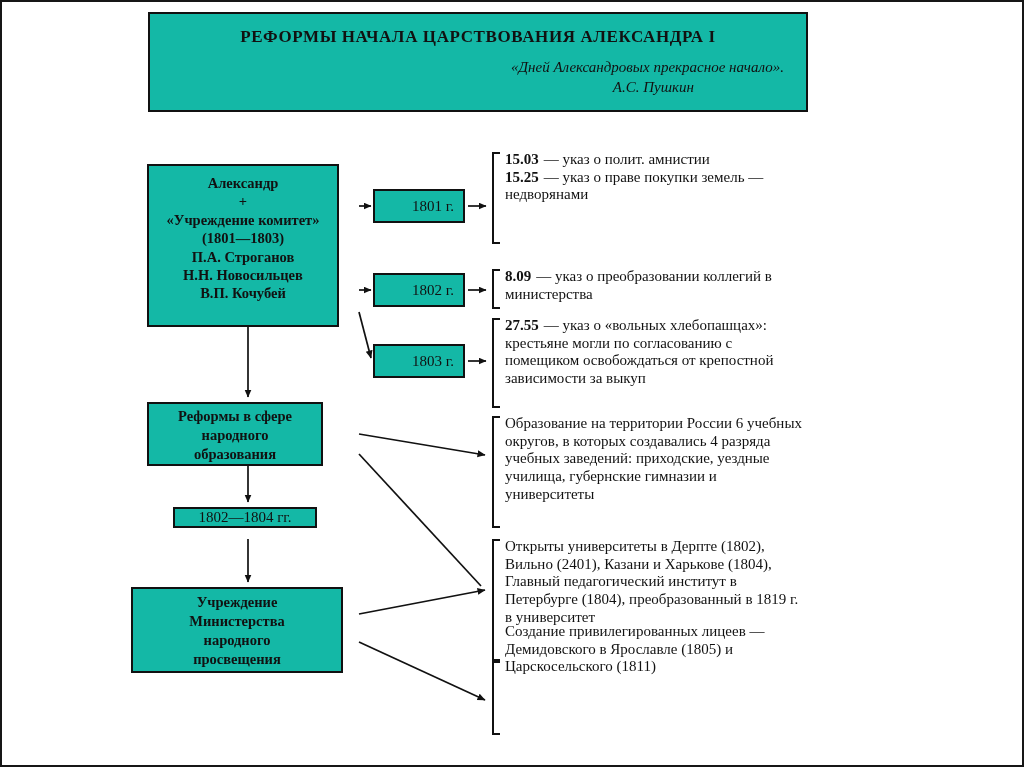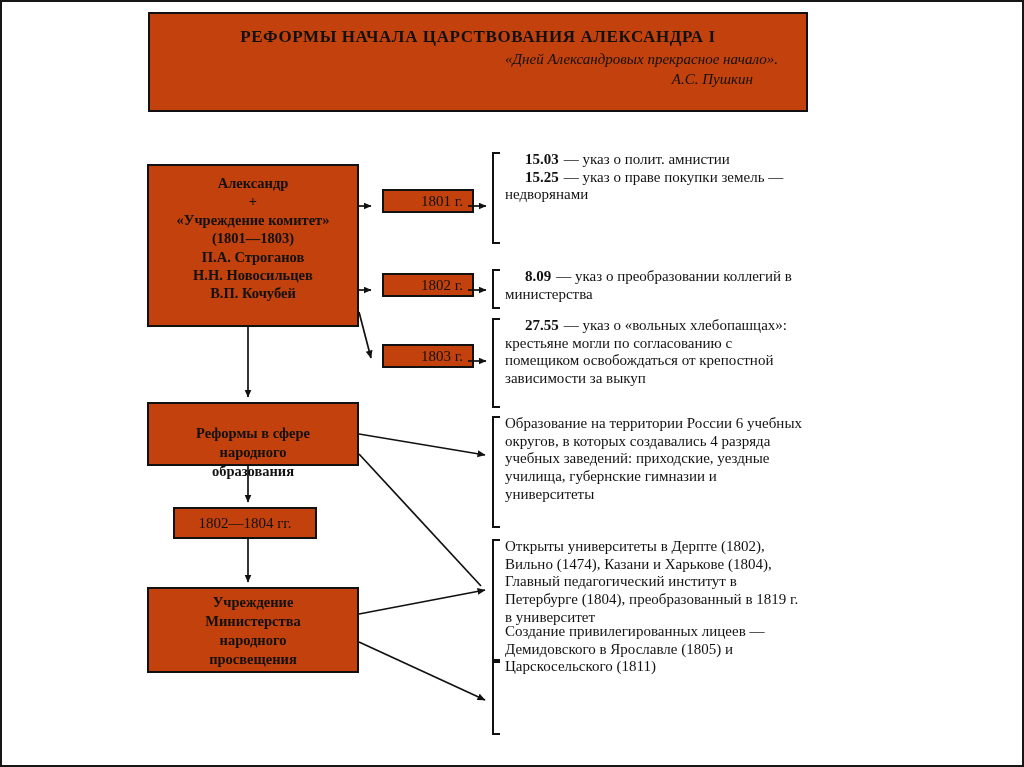--- a/index.html
+++ b/index.html
@@ -5,75 +5,75 @@
   html,body { margin:0; padding:0; background:#e9e9e9; }
   .page {
     position:relative; width:1024px; height:767px; margin:0 auto;
     background:#ffffff; color:#111;
     font-family:"Liberation Serif", serif;
     box-sizing:border-box; border:2px solid #161616;
     overflow:hidden;
   }
   .box {
     position:absolute; box-sizing:border-box;
-    border:2px solid #111; background:#c2410c;
+    border:2px solid #111; background:#14b8a6;
   }
   
   .title-box { left:146px; top:10px; width:660px; height:100px; }
   .title-box .ttl {
     margin-top:13px; text-align:center; font-weight:bold;
     font-size:17px; letter-spacing:0.6px;
   }
   .title-box .quote {
-    margin-top:4px; text-align:right; padding-right:28px;
+    margin-top:12px; text-align:right; padding-right:22px;
     font-style:italic; font-size:15px;
   }
   .title-box .author {
-    margin-top:3px; text-align:right; padding-right:53px;
+    margin-top:3px; text-align:right; padding-right:112px;
     font-style:italic; font-size:15px;
   }
   
   .alex-box {
-    left:145px; top:162px; width:212px; height:163px;
+    left:145px; top:162px; width:192px; height:163px;
     text-align:center; font-weight:bold; font-size:14.5px;
     line-height:1.27; padding-top:8px;
   }
   
   .year-box {
-    left:380px; width:92px; height:24px;
+    left:371px; width:92px; height:34px;
     display:flex; align-items:center; justify-content:center;
     font-size:15px;
     padding-left:28px;
   }
   .yb-1801 { top:187px; }
   .yb-1802 { top:271px; }
   .yb-1803 { top:342px; }
   
   .reforms-box {
-    left:145px; top:400px; width:212px; height:64px;
+    left:145px; top:400px; width:176px; height:64px;
     text-align:center; font-weight:bold; font-size:14.5px;
-    line-height:1.3; padding-top:20px;
+    line-height:1.3; padding-top:3px;
   }
   .period-box {
-    left:171px; top:505px; width:144px; height:32px;
+    left:171px; top:505px; width:144px; height:21px;
     display:flex; align-items:center; justify-content:center;
     font-size:15px;
   }
   .ministry-box {
-    left:145px; top:585px; width:212px; height:86px;
+    left:129px; top:585px; width:212px; height:86px;
     text-align:center; font-weight:bold; font-size:14.5px;
     line-height:1.3; padding-top:4px;
   }
   
   .rblock {
     position:absolute; left:503px; width:302px;
     font-size:15px; line-height:1.18;
   }
   .rblock p { margin:0; }
-  .rblock p b { margin-right:5px;margin-left:20px; }
+  .rblock p b { margin-right:5px; }
   .rb-1801 { top:149px; }
   .rb-1802 { top:266px; }
   .rb-1803 { top:315px; }
   .rb-edu1 { top:413px; }
   .rb-edu2 { top:536px; }
   .rb-edu3 { top:621px; }
   
   .bracket {
     position:absolute; left:490px; width:8px;
     border-left:2px solid #111; border-top:2px solid #111; border-bottom:2px solid #111;
@@ -143,21 +143,21 @@
   </div>
 
   <div class="rblock rb-1803">
     <p><b>27.55</b><span>— указ о «вольных хлебопашцах»: крестьяне могли по согласованию с помещиком освобождаться от крепостной зависимости за выкуп</span></p>
   </div>
 
   <div class="rblock rb-edu1">
     <p>Образование на территории России 6 учебных округов, в которых создавались 4 разряда учебных заведений: приходские, уездные училища, губернские гимназии и университеты</p>
   </div>
   <div class="rblock rb-edu2">
-    <p>Открыты университеты в Дерпте (1802), Вильно (1474), Казани и Харькове (1804), Главный педагогический институт в Петербурге (1804), преобразованный в 1819 г. в университет</p>
+    <p>Открыты университеты в Дерпте (1802), Вильно (2401), Казани и Харькове (1804), Главный педагогический институт в Петербурге (1804), преобразованный в 1819 г. в университет</p>
   </div>
   <div class="rblock rb-edu3">
     <p>Создание привилегированных лицеев — Демидовского в Ярославле (1805) и Царскосельского (1811)</p>
   </div>
 
   <svg class="wires" viewBox="0 0 1024 767" xmlns="http://www.w3.org/2000/svg">
     <defs>
       <marker id="arr" markerWidth="9" markerHeight="8" refX="7.5" refY="3.5" orient="auto" markerUnits="userSpaceOnUse">
         <path d="M0,0 L8,3.5 L0,7 Z" fill="#111"></path>
       </marker>

